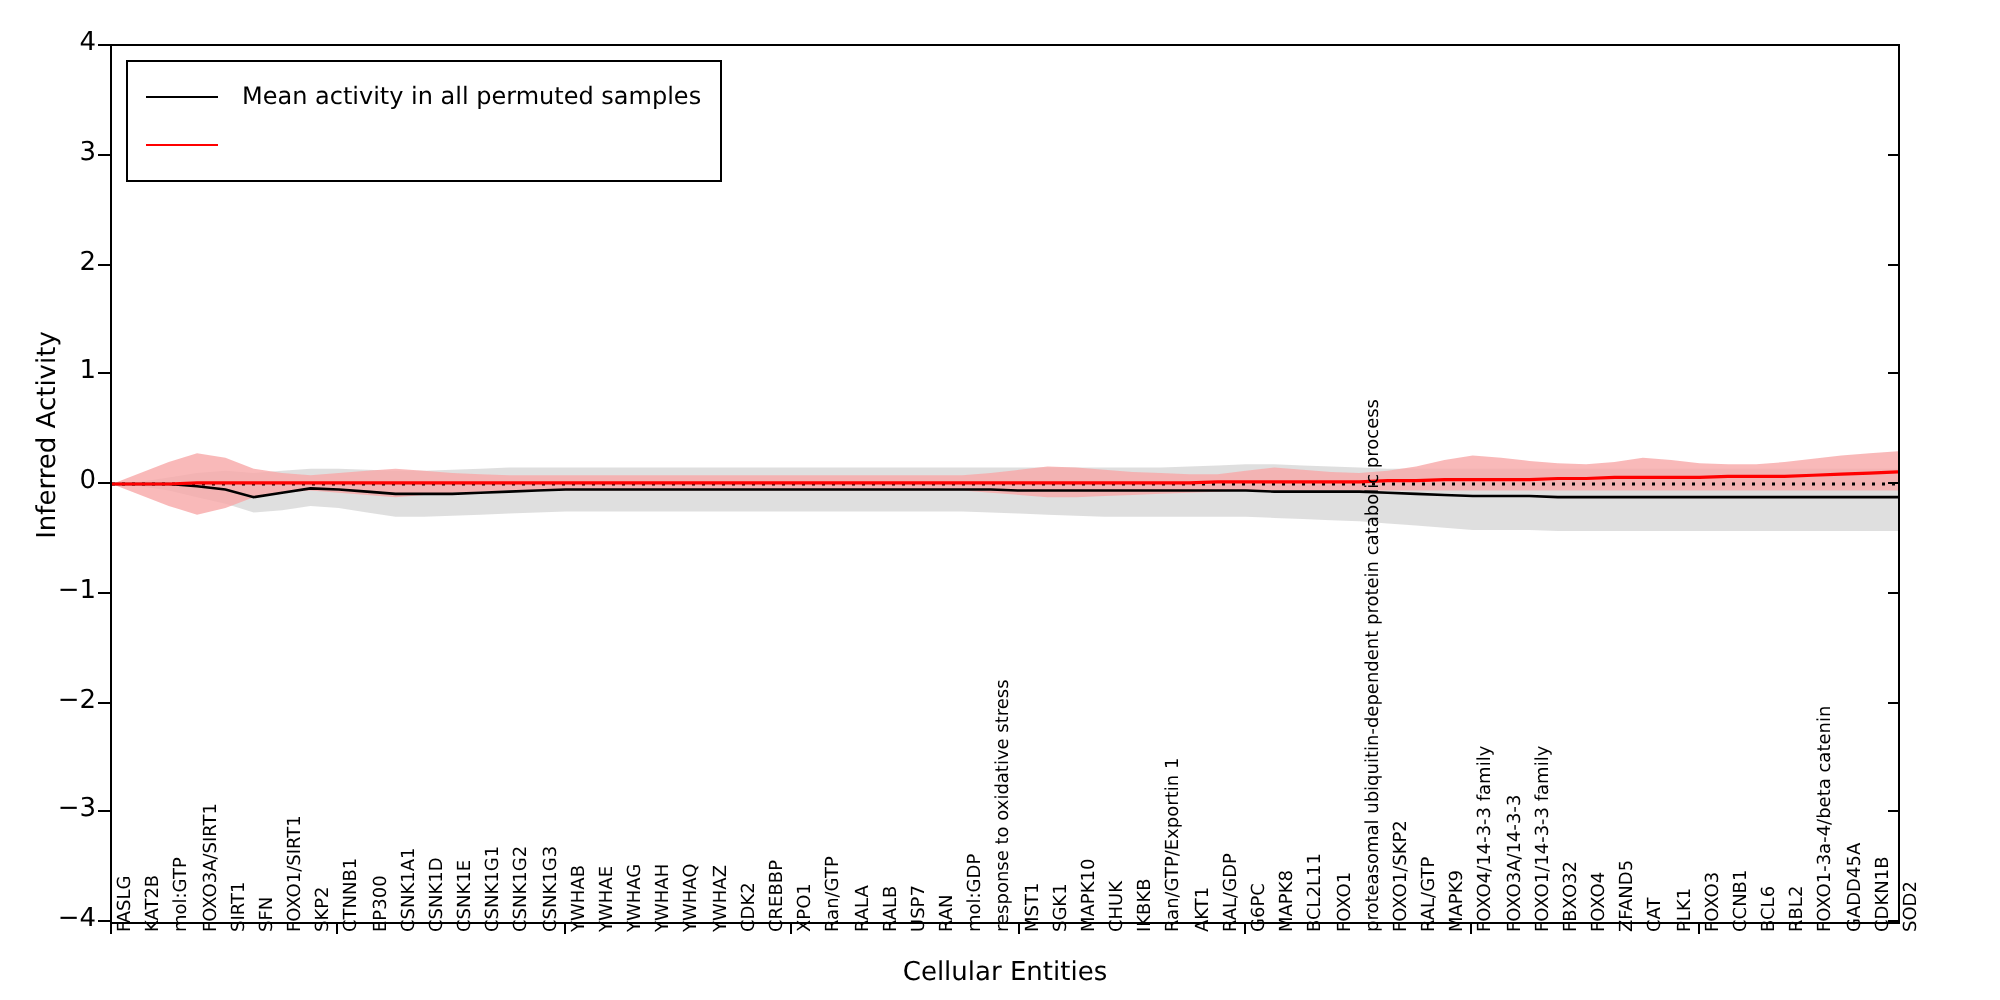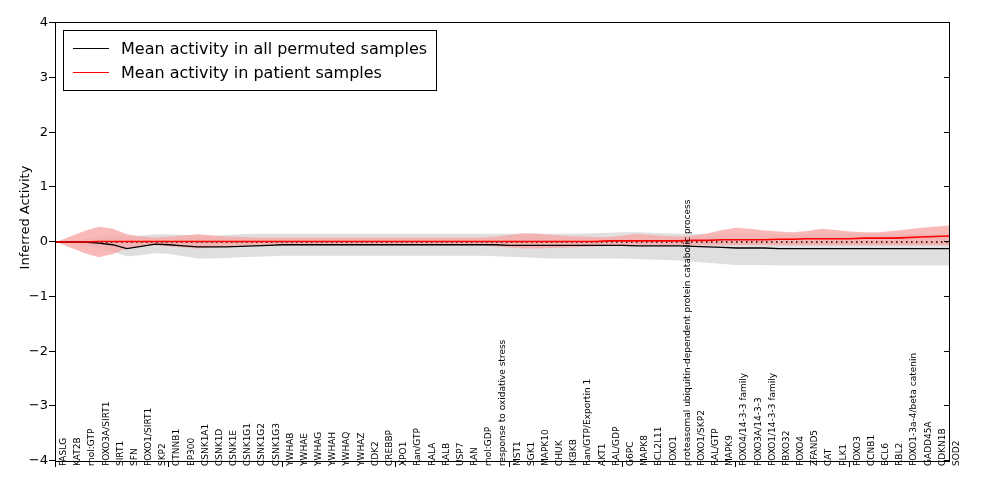--- a/index.html
+++ b/index.html
@@ -32,21 +32,21 @@
       color:#000;}
   #x-axis-label{position:absolute;left:55px;top:479px;width:895px;
       text-align:center;font-size:13px;}
 
   
   #legend{position:absolute;left:63px;top:30px;background:#fff;
       border:1px solid #000;padding:5px 9px 6px 9px;box-sizing:border-box;}
   .legend-row{display:flex;align-items:center;height:24px;}
   .legend-swatch{width:36px;height:0;border-top:1.4px solid #000;margin-right:12px;}
   .legend-swatch.red{border-top-color:#ff0000;}
-  .legend-text{font-size:16px;line-height:15px;white-space:nowrap;}
+  .legend-text{font-size:12px;line-height:15px;white-space:nowrap;}
 </style>
 </head>
 <body>
 
 <div id="figure">
 
 
   <div id="plot-frame">
     <svg id="plot-svg" width="893" height="438">
       <g id="bands-gray">
@@ -67,21 +67,20 @@
     </svg>
   </div>
 
   <div id="legend">
     <div class="legend-row">
       <span class="legend-swatch"></span>
       <span class="legend-text">Mean activity in all permuted samples</span>
     </div>
     <div class="legend-row">
       <span class="legend-swatch red"></span>
-      <span class="legend-text">Mean activity in patient samples</span>
     </div>
   </div>
 
   <div id="y-axis-label">Inferred Activity</div>
   <div id="yticks">
       <div class="ytick-label" style="top: 453px;">−4</div>
       <div class="ytick-mark" style="top: 460px;"></div>
       <div class="ytick-mark inner" style="top: 460px;"></div>
       <div class="ytick-label" style="top: 398.25px;">−3</div>
       <div class="ytick-mark" style="top: 405.25px;"></div>
@@ -176,14 +175,15 @@
       <div class="xtick-mark" style="left: 848.778px;"></div>
       <div class="xtick-label" style="left: 852.778px;">FOXO3</div>
       <div class="xtick-label" style="left: 866.952px;">CCNB1</div>
       <div class="xtick-label" style="left: 881.127px;">BCL6</div>
       <div class="xtick-label" style="left: 895.302px;">RBL2</div>
       <div class="xtick-label" style="left: 909.476px;">FOXO1-3a-4/beta catenin</div>
       <div class="xtick-label" style="left: 923.651px;">GADD45A</div>
       <div class="xtick-label" style="left: 937.825px;">CDKN1B</div>
       <div class="xtick-label" style="left: 952px;">SOD2</div>
     </div>
+  <div id="x-axis-label">Cellular Entities</div>
 
 </div>
 
 </body></html>

